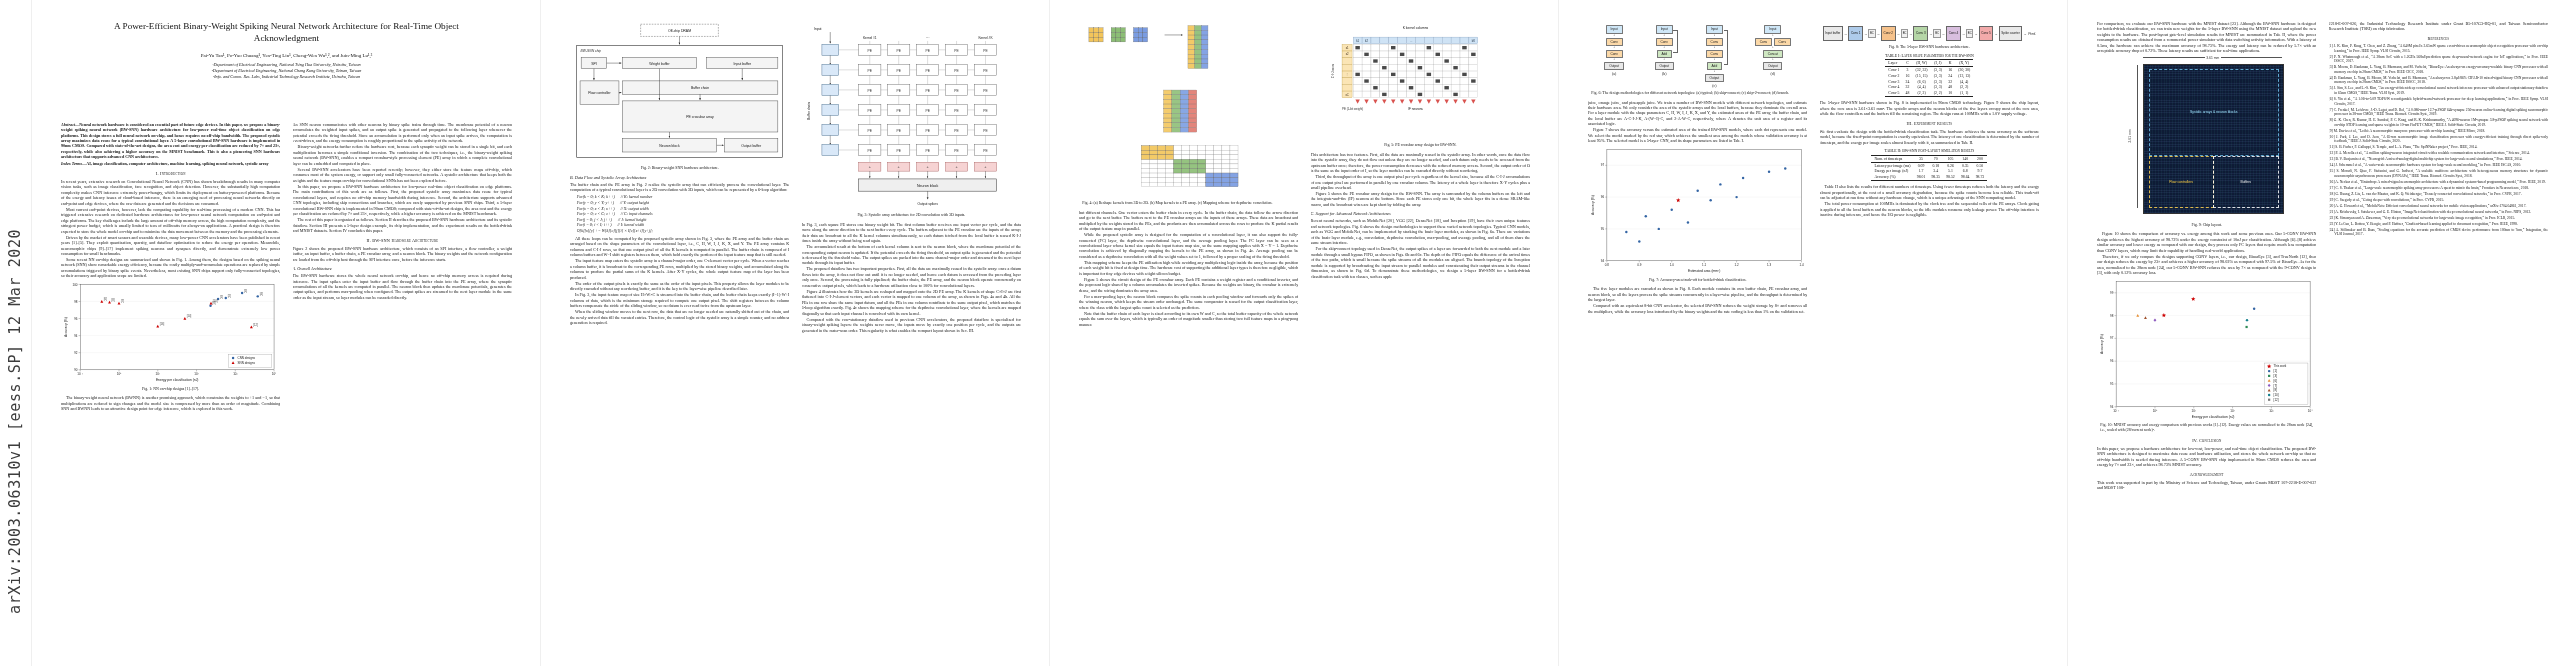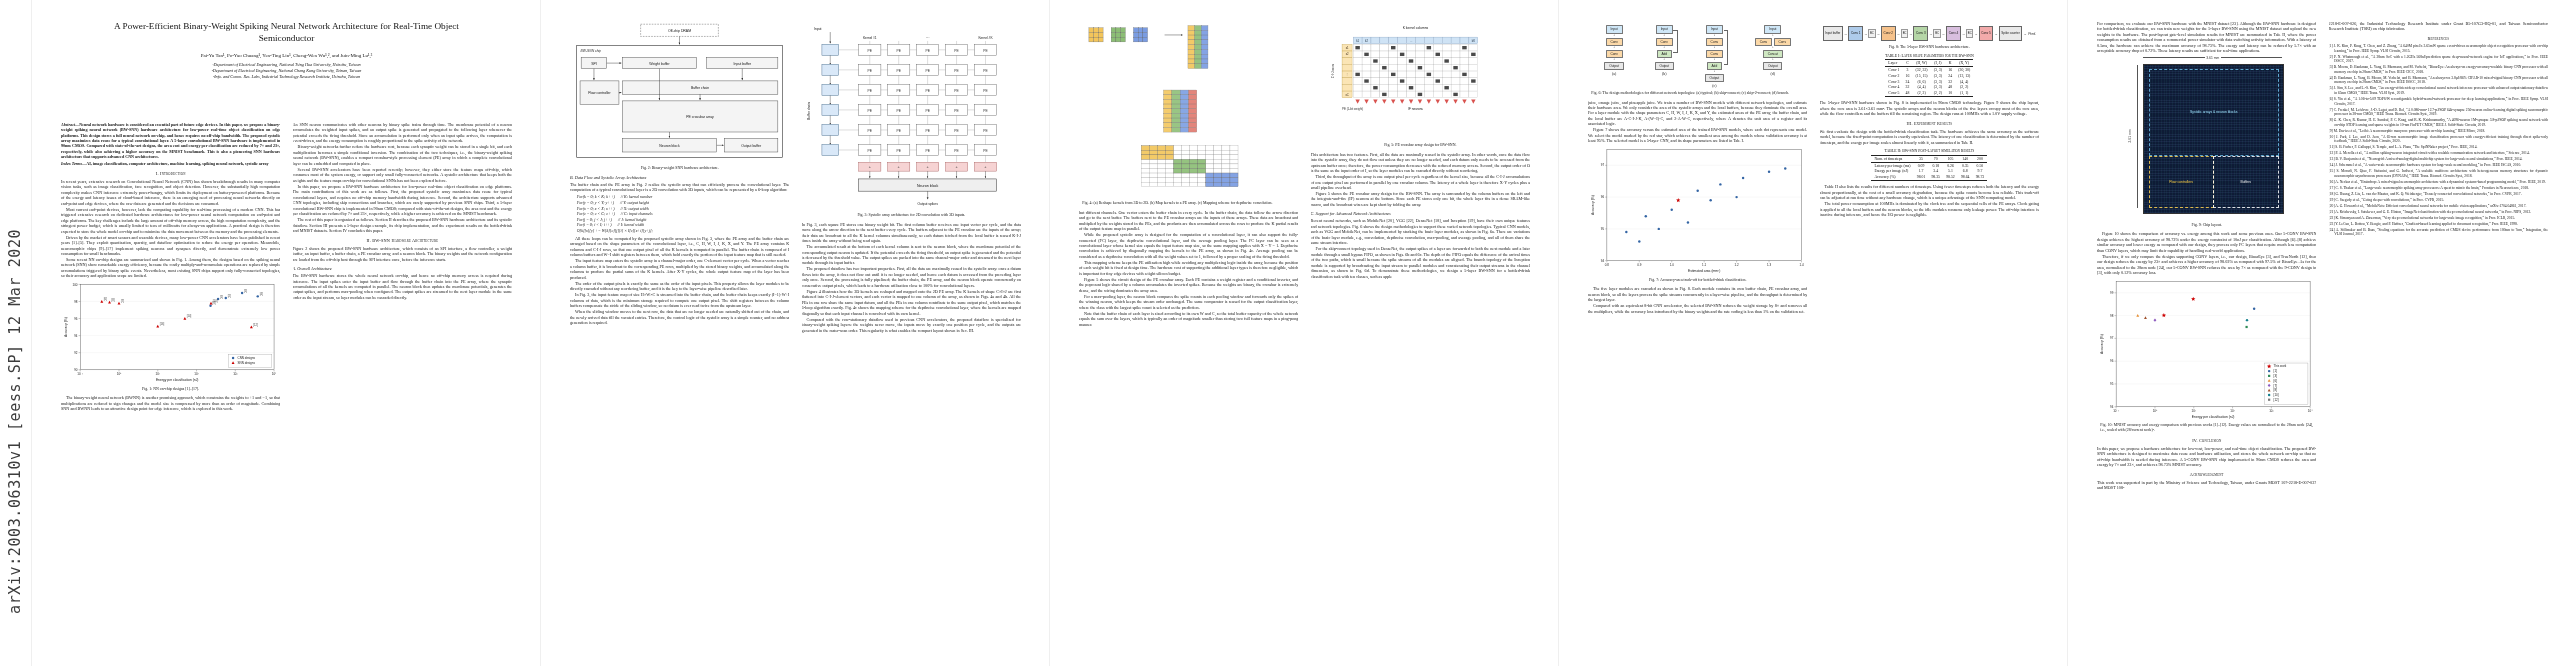--- a/index.html
+++ b/index.html
@@ -70,21 +70,21 @@
 <body>
 
 <div id="canvas">
 
   <div class="arxiv-strip">
     <div class="arxiv-text">arXiv:2003.06310v1  [eess.SP]  12 Mar 2020</div>
   </div>
 
   <section class="page" style="left:31px">
     <header class="phead">
-      <h1 class="title">A Power-Efficient Binary-Weight Spiking Neural Network Architecture for Real-Time Object Semiconductor</h1>
+      <h1 class="title">A Power-Efficient Binary-Weight Spiking Neural Network Architecture for Real-Time Object Acknowledgment</h1>
       <div class="authors">Pai-Yu Tan¹, Po-Yao Chuang¹, Yen-Ting Lin¹, Cheng-Wen Wu¹,², and Juin-Ming Lu¹,³</div>
       <div class="affil">¹Department of Electrical Engineering, National Tsing Hua University, Hsinchu, Taiwan</div>
       <div class="affil">²Department of Electrical Engineering, National Cheng Kung University, Tainan, Taiwan</div>
       <div class="affil">³Info. and Comm. Res. Labs, Industrial Technology Research Institute, Hsinchu, Taiwan</div>
     </header>
     <div class="cols" style="top:122px;height:526px">
       <div class="col">
         <p class="abs"><span class="abslabel">Abstract—</span><span>Neural network hardware is considered an essential part of future edge devices. In this paper, we propose a binary-weight spiking neural network (BW-SNN) hardware architecture for low-power real-time object classification on edge platforms. This design stores a full neural network on-chip, and hence requires no off-chip bandwidth. The proposed systolic array maximizes data reuse for a typical convolutional layer. A 5-layer convolutional BW-SNN hardware is implemented in 90nm CMOS. Compared with state-of-the-art designs, the area cost and energy per classification are reduced by 7× and 23×, respectively, while also achieving a higher accuracy on the MNIST benchmark. This is also a pioneering SNN hardware architecture that supports advanced CNN architectures.</span></p>
         <p class="abs"><span class="abslabel">Index Terms—</span><span>AI, image classification, computer architecture, machine learning, spiking neural network, systolic array</span></p>
         <h2 class="sechead">I. Introduction</h2>

